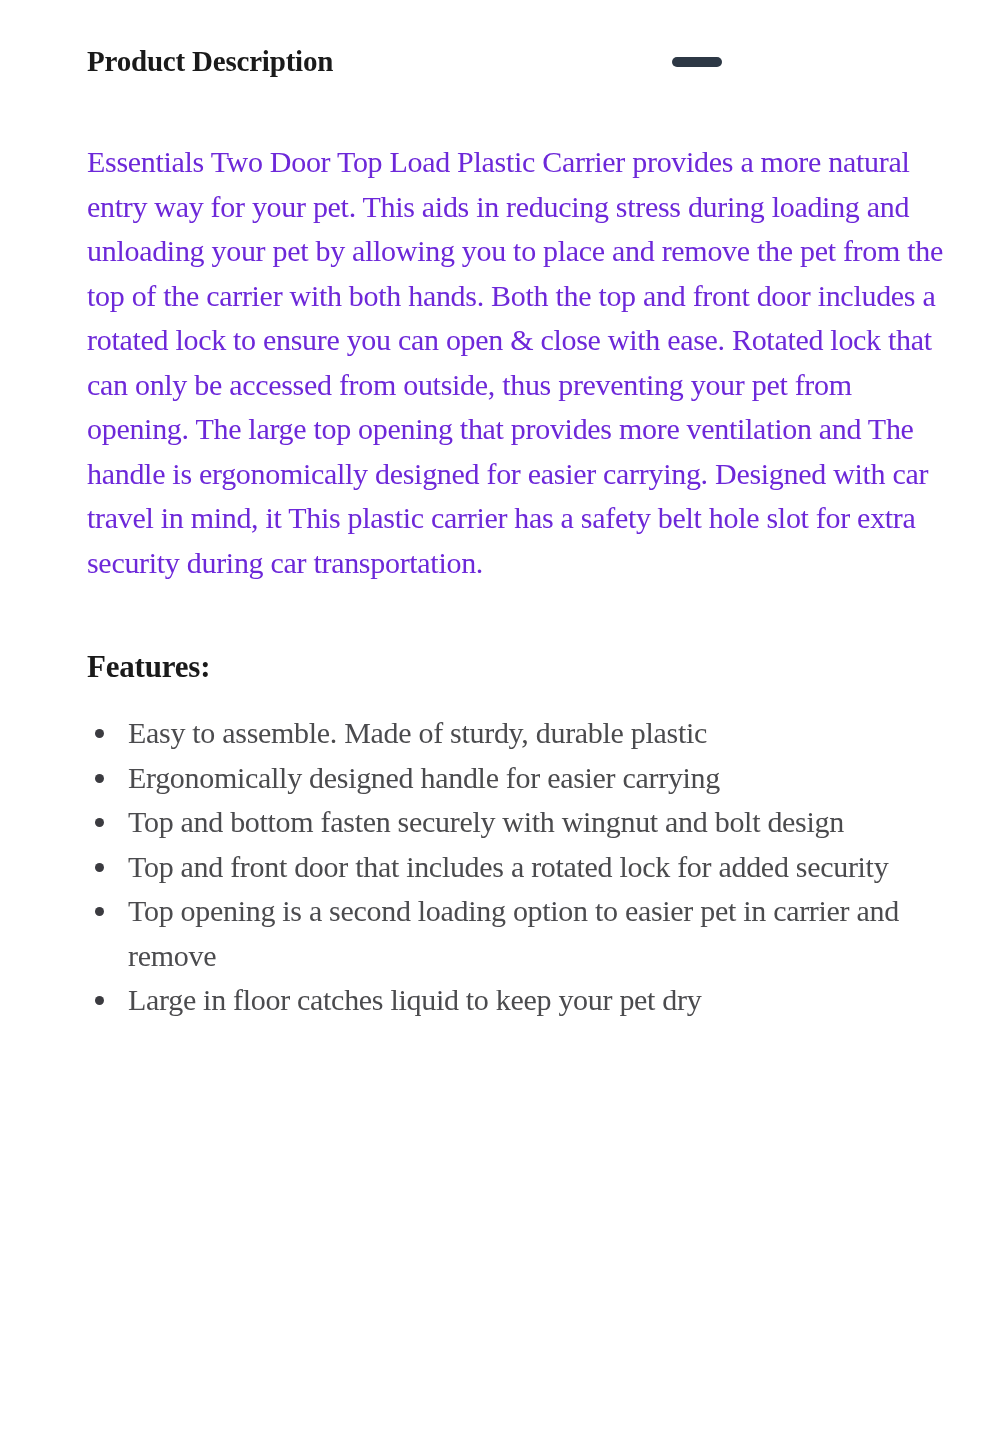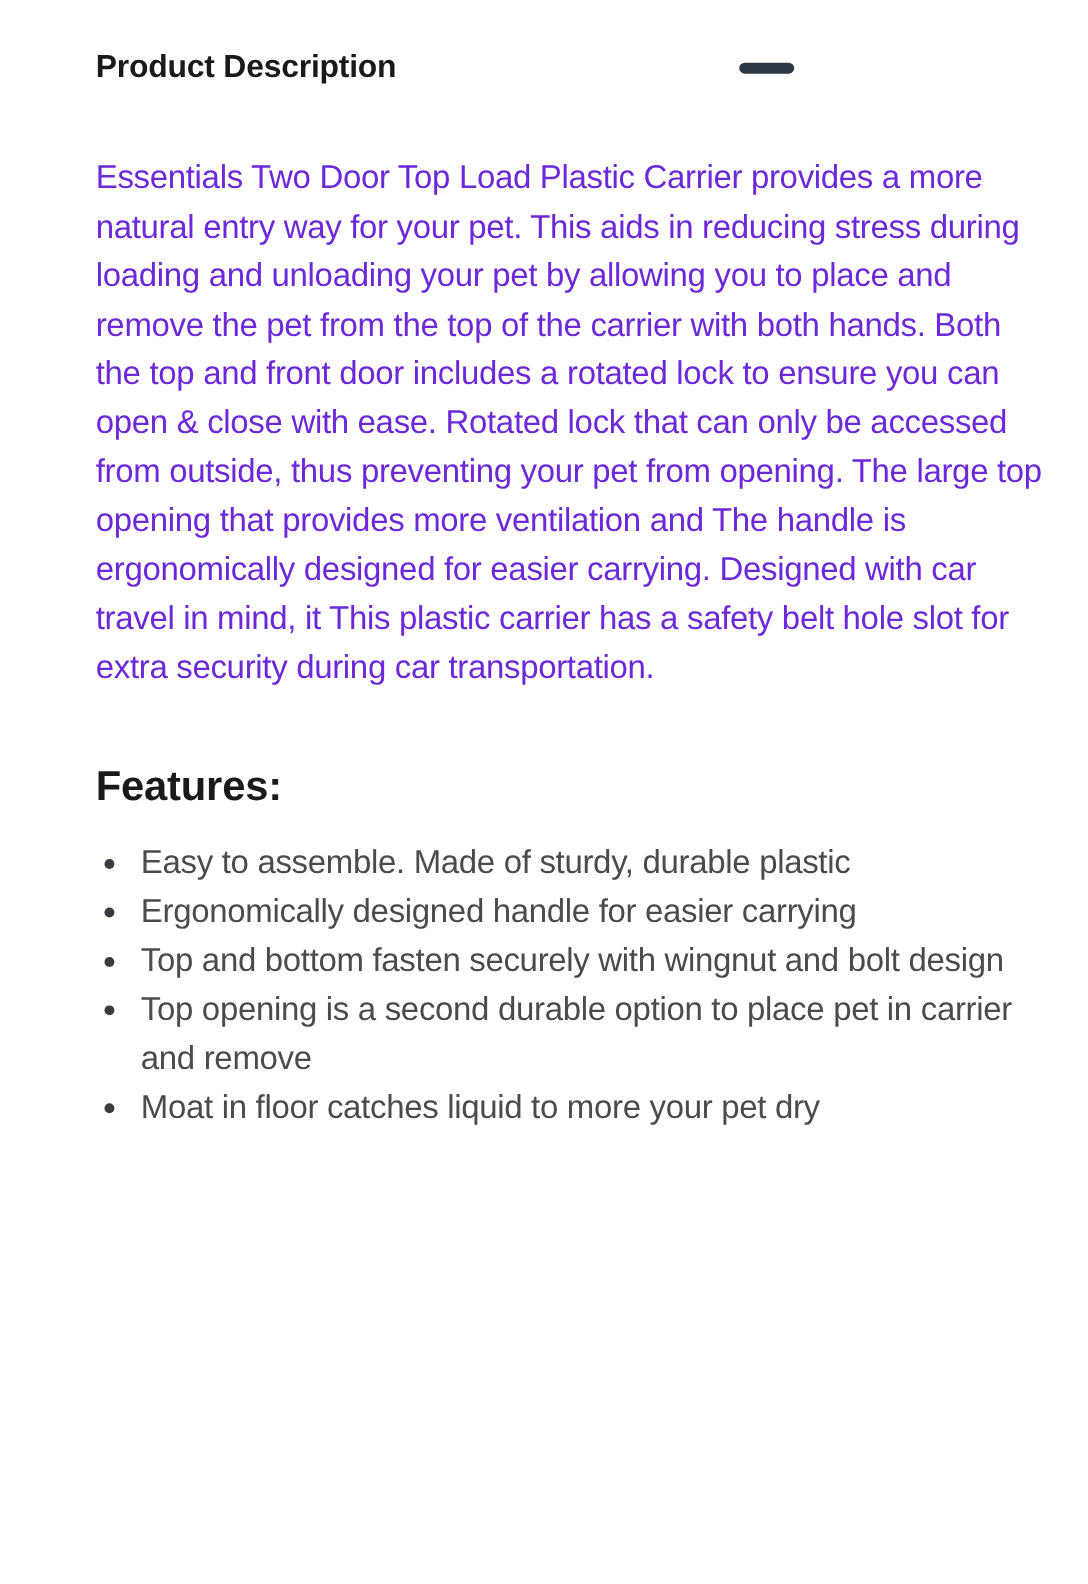--- a/index.html
+++ b/index.html
@@ -7,20 +7,21 @@
     width: 989px;
     background: #ffffff;
     font-family: "Liberation Sans", "DejaVu Sans", sans-serif;
   }
   .page {
     width: 989px;
     height: 1440px;
     background: #ffffff;
     padding: 44px 34px 0 87px;
     overflow: hidden;
+    font-family: Liberation Serif, serif;
   }
   .accordion-header {
     position: relative;
     width: 868px;
     height: 34px;
     cursor: pointer;
   }
   .accordion-title {
     font-size: 29px;
     font-weight: 700;
@@ -44,21 +45,21 @@
     margin-top: 62px;
     width: 868px;
     font-size: 30px;
     line-height: 44.5px;
     letter-spacing: -0.3px;
     color: #6d28d9;
     font-weight: 400;
   }
   .features-heading {
     margin-top: 64px;
-    font-size: 38px;
+    font-size: 31px;
     font-weight: 700;
     color: #1a1a1a;
     letter-spacing: -0.2px;
   }
   ul.features-list {
     margin-top: 26px;
     list-style: none;
     width: 868px;
   }
   ul.features-list li {
@@ -108,21 +109,25 @@
       <li>
       <span class="bullet-dot"></span>
       <span class="li-text">Ergonomically designed handle for easier carrying</span>
     </li>
       <li>
       <span class="bullet-dot"></span>
       <span class="li-text">Top and bottom fasten securely with wingnut and bolt design</span>
     </li>
       <li>
       <span class="bullet-dot"></span>
-      <span class="li-text">Top opening is a second durable option to place pet in carrier and remove</span>
+      <span class="li-text">Top and front door that includes a rotated lock for added security</span>
     </li>
       <li>
       <span class="bullet-dot"></span>
-      <span class="li-text">Moat in floor catches liquid to more your pet dry</span>
+      <span class="li-text">Top opening is a second loading option to easier pet in carrier and remove</span>
+    </li>
+      <li>
+      <span class="bullet-dot"></span>
+      <span class="li-text">Large in floor catches liquid to keep your pet dry</span>
     </li>
     </ul>
 
 </div>
 
 </body></html>

